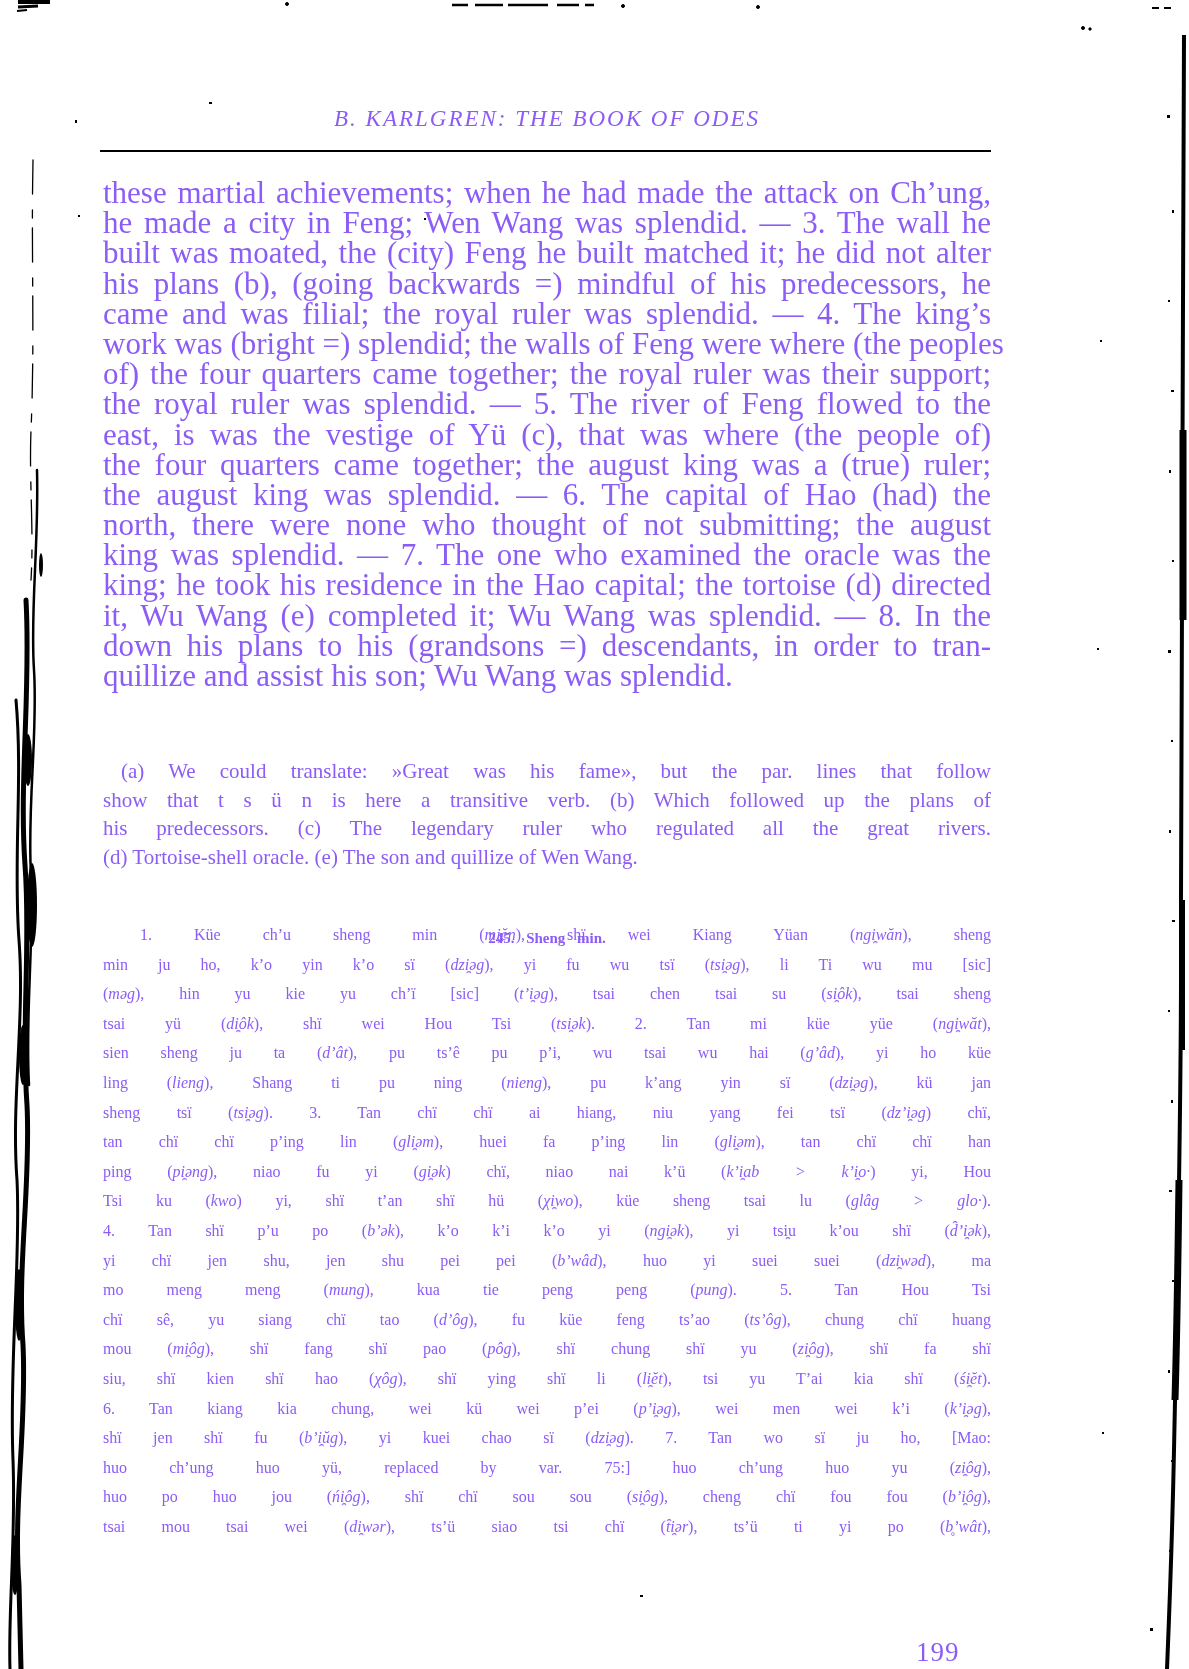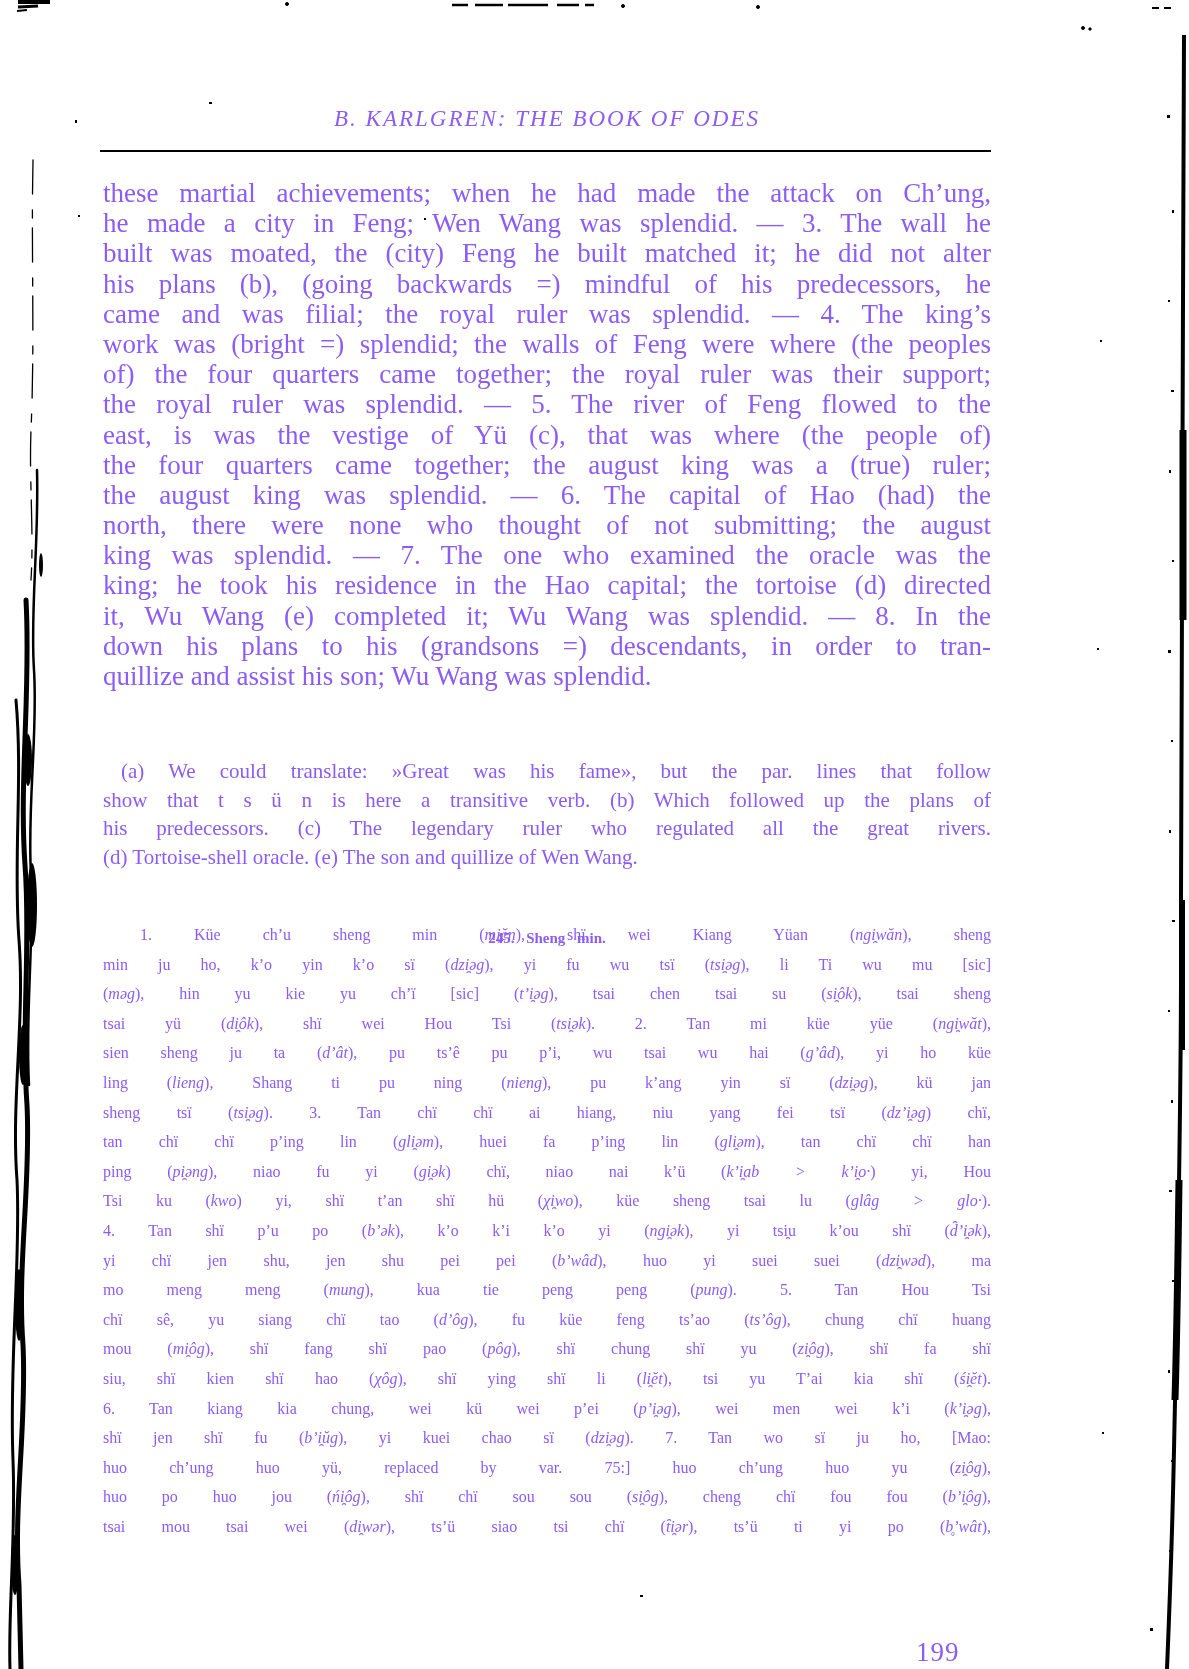--- a/index.html
+++ b/index.html
@@ -19,21 +19,21 @@
   .header-rule {
     position:absolute; left:100px; top:150px; width:891px; height:2px;
     background:#000;
   }
 
   .line {
     text-align:justify; text-align-last:justify;
     white-space:nowrap; overflow:visible;
   }
 
-  .translation { top:178px; font-size:27px; }
+  .translation { top:178px; font-size:31px; }
   .translation .line { height:30.2px; line-height:30.2px; }
   .translation .line:last-child { text-align-last:left; }
 
   .footnotes { top:757px; font-size:21px; }
   .footnotes .line { height:28.7px; line-height:28.7px; }
   .footnotes .line:first-child { padding-left:18px; box-sizing:border-box; }
   .footnotes .line:last-child { text-align-last:left; }
 
   .ode-heading {
     top:930px; text-align:center; font-weight:bold;

